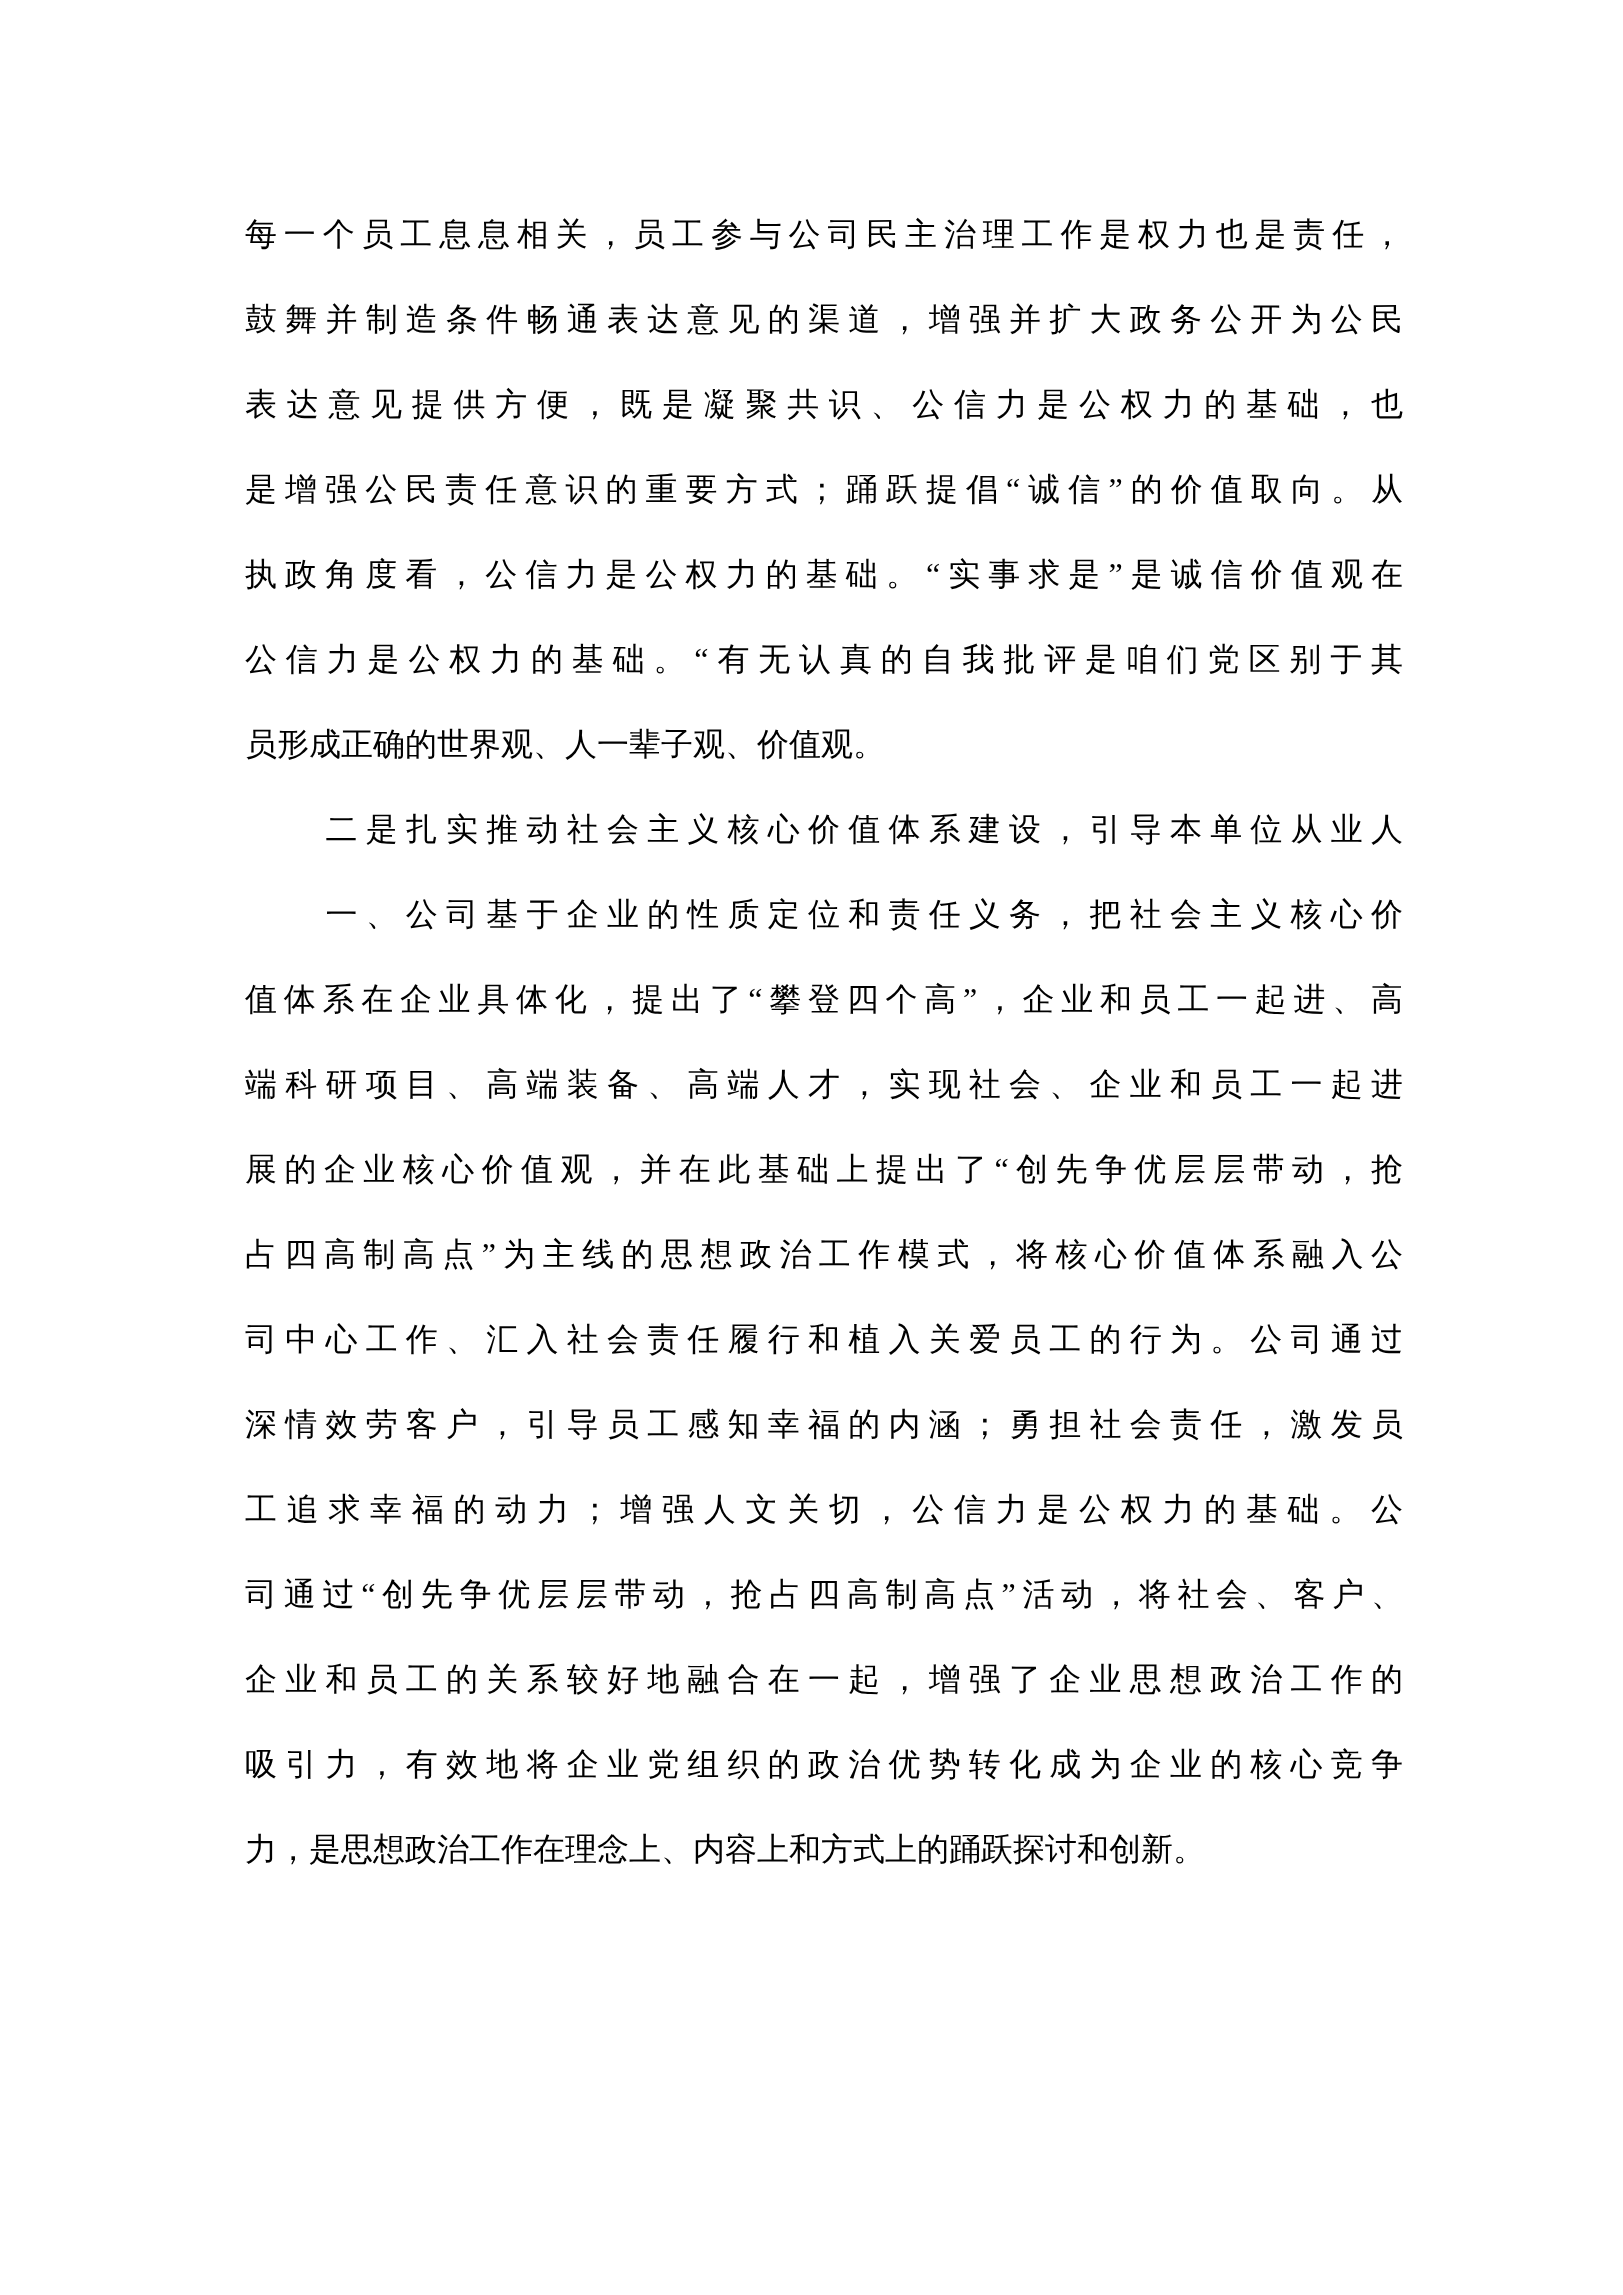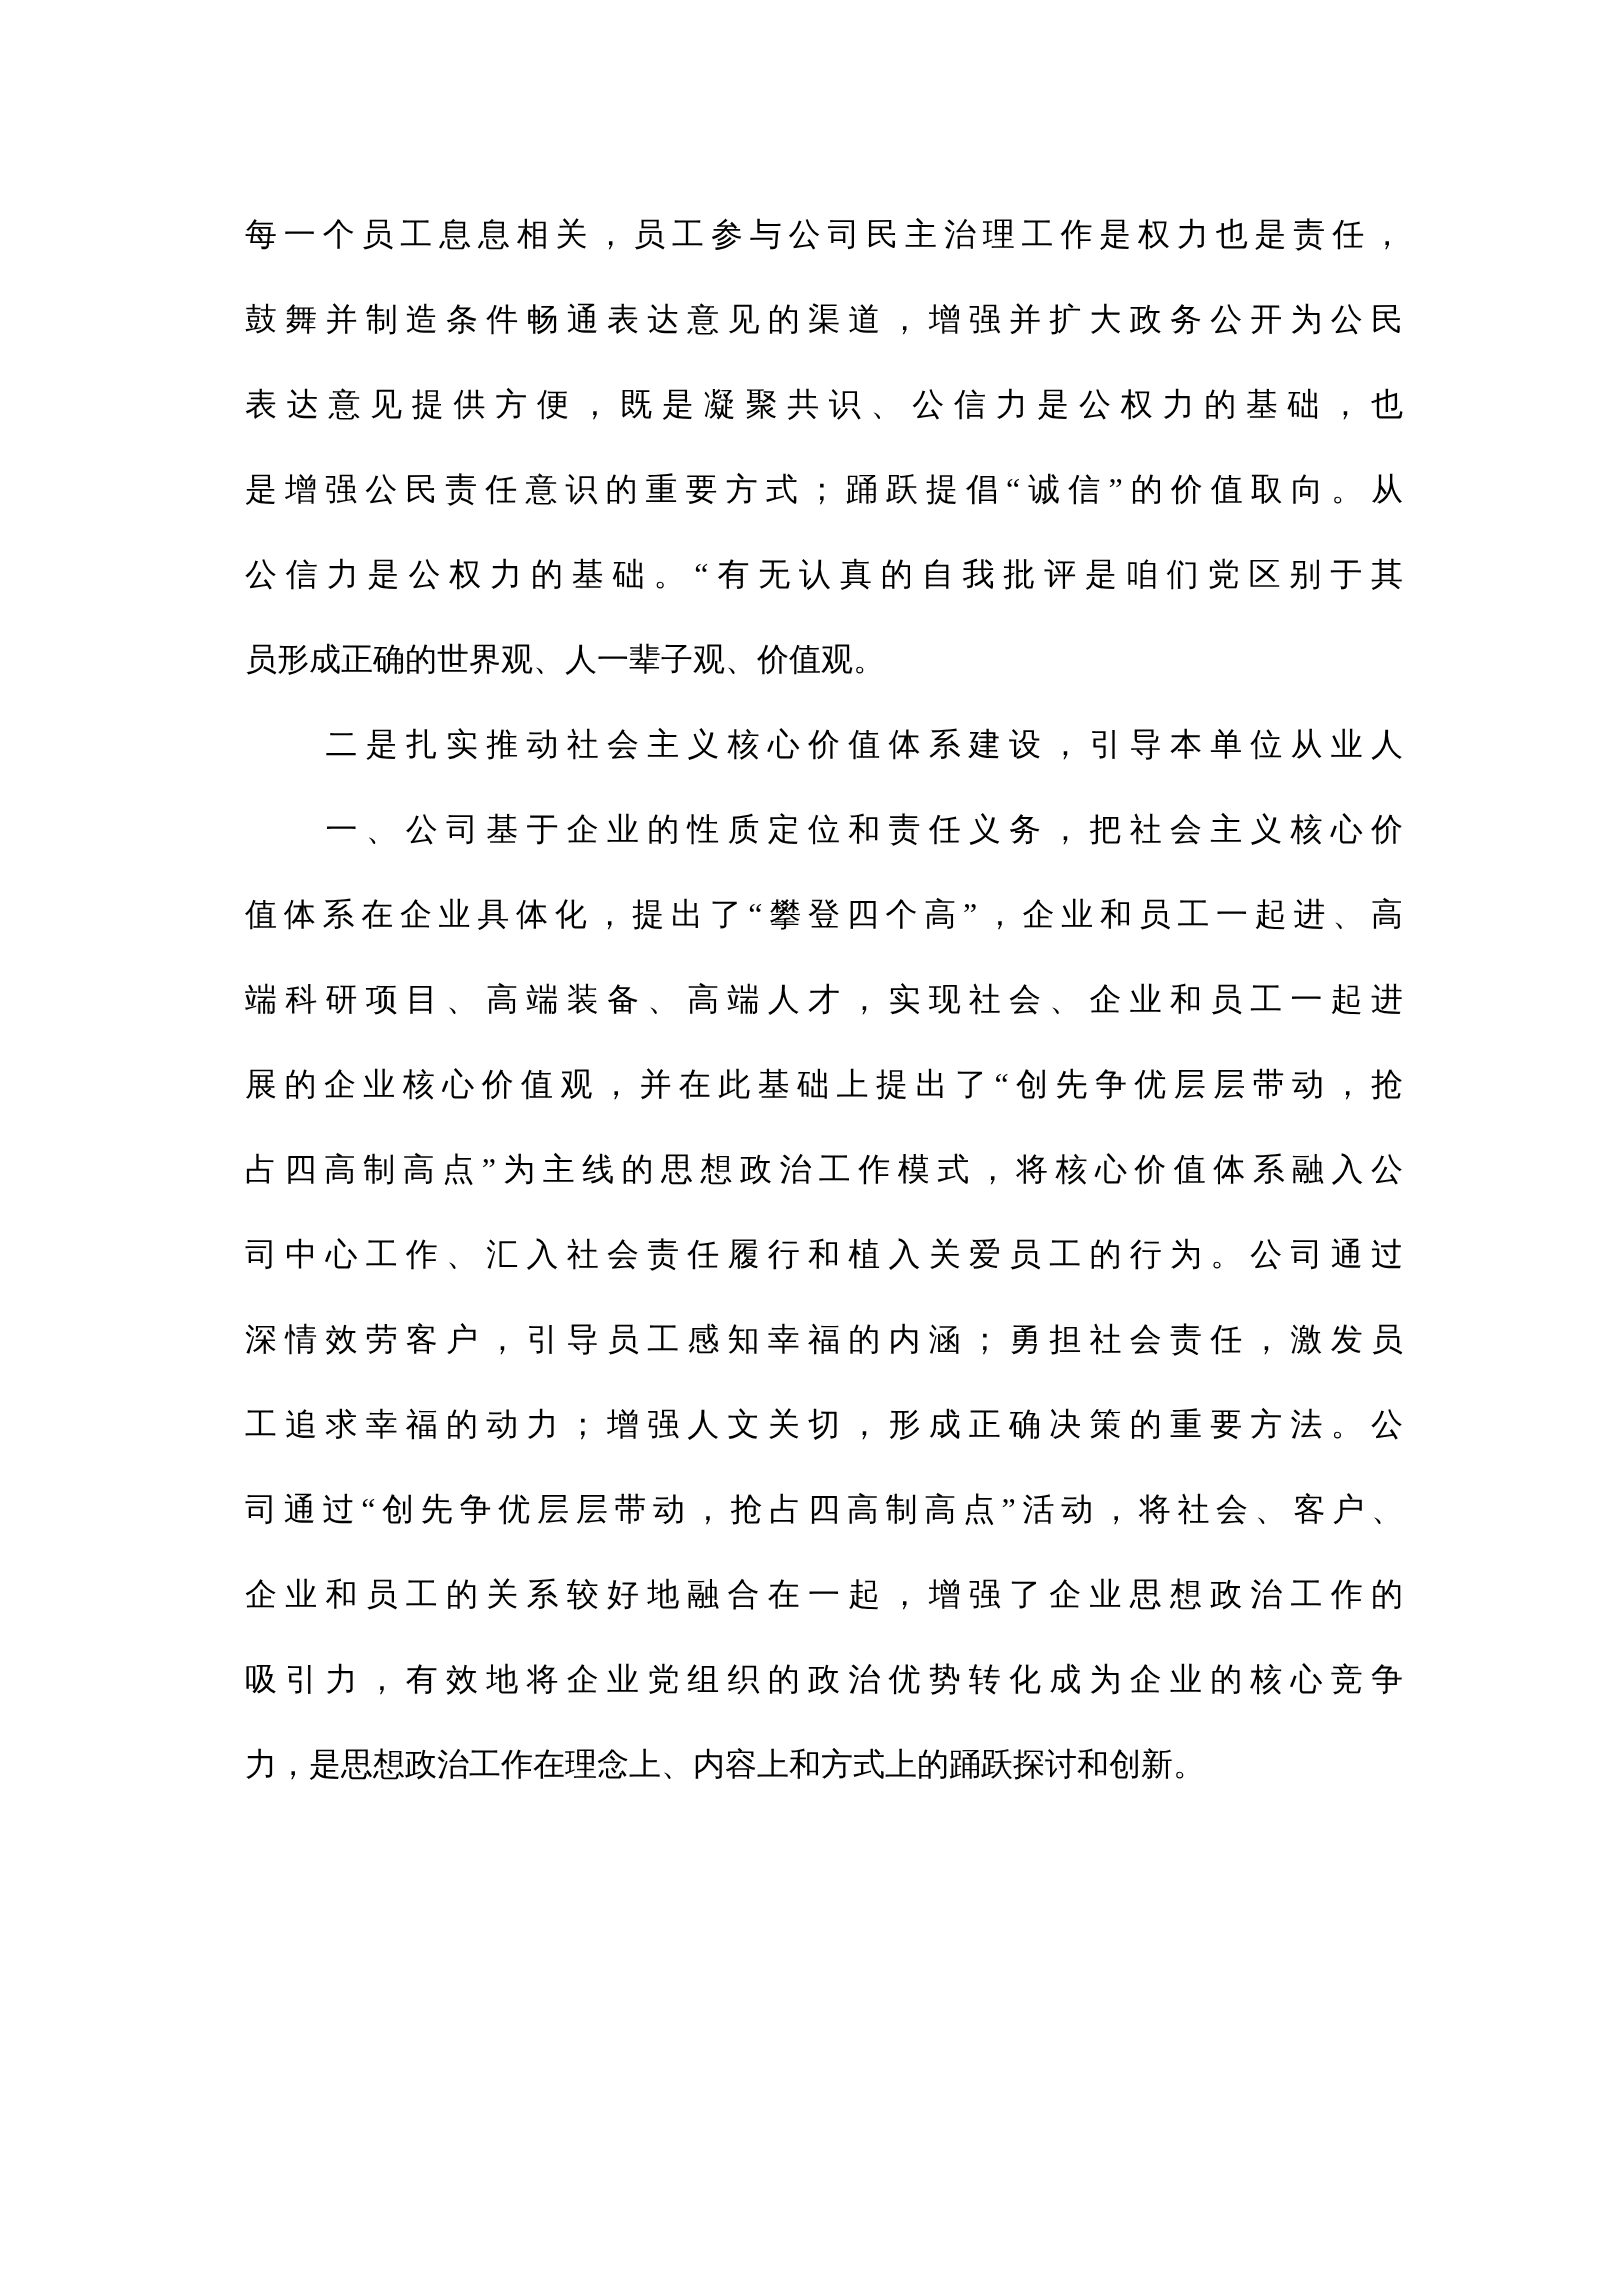--- a/index.html
+++ b/index.html
@@ -44,33 +44,34 @@
 </head>
 <body>
 
 <div class="page">
   <div class="text-block">
 
     <div class="line">每一个员工息息相关，员工参与公司民主治理工作是权力也是责任，</div>
     <div class="line">鼓舞并制造条件畅通表达意见的渠道，增强并扩大政务公开为公民</div>
     <div class="line">表达意见提供方便，既是凝聚共识、公信力是公权力的基础，也</div>
     <div class="line">是增强公民责任意识的重要方式；踊跃提倡“诚信”的价值取向。从</div>
+    <div class="line">执政角度看，公信力是公权力的基础。“实事求是”是诚信价值观在</div>
     <div class="line">公信力是公权力的基础。“有无认真的自我批评是咱们党区别于其</div>
 
     <div class="line para-end">员形成正确的世界观、人一辈子观、价值观。</div>
     <div class="line">　　二是扎实推动社会主义核心价值体系建设，引导本单位从业人</div>
 
     <div class="line">　　一、公司基于企业的性质定位和责任义务，把社会主义核心价</div>
     <div class="line">值体系在企业具体化，提出了“攀登四个高”，企业和员工一起进、高</div>
     <div class="line">端科研项目、高端装备、高端人才，实现社会、企业和员工一起进</div>
     <div class="line">展的企业核心价值观，并在此基础上提出了“创先争优层层带动，抢</div>
     <div class="line">占四高制高点”为主线的思想政治工作模式，将核心价值体系融入公</div>
     <div class="line">司中心工作、汇入社会责任履行和植入关爱员工的行为。公司通过</div>
     <div class="line">深情效劳客户，引导员工感知幸福的内涵；勇担社会责任，激发员</div>
-    <div class="line">工追求幸福的动力；增强人文关切，形成正确决策的重要方法。公</div>
+    <div class="line">工追求幸福的动力；增强人文关切，公信力是公权力的基础。公</div>
     <div class="line">司通过“创先争优层层带动，抢占四高制高点”活动，将社会、客户、</div>
     <div class="line">企业和员工的关系较好地融合在一起，增强了企业思想政治工作的</div>
     <div class="line">吸引力，有效地将企业党组织的政治优势转化成为企业的核心竞争</div>
     <div class="line para-end">力，是思想政治工作在理念上、内容上和方式上的踊跃探讨和创新。</div>
 
   </div>
 </div>
 
 
 </body></html>

